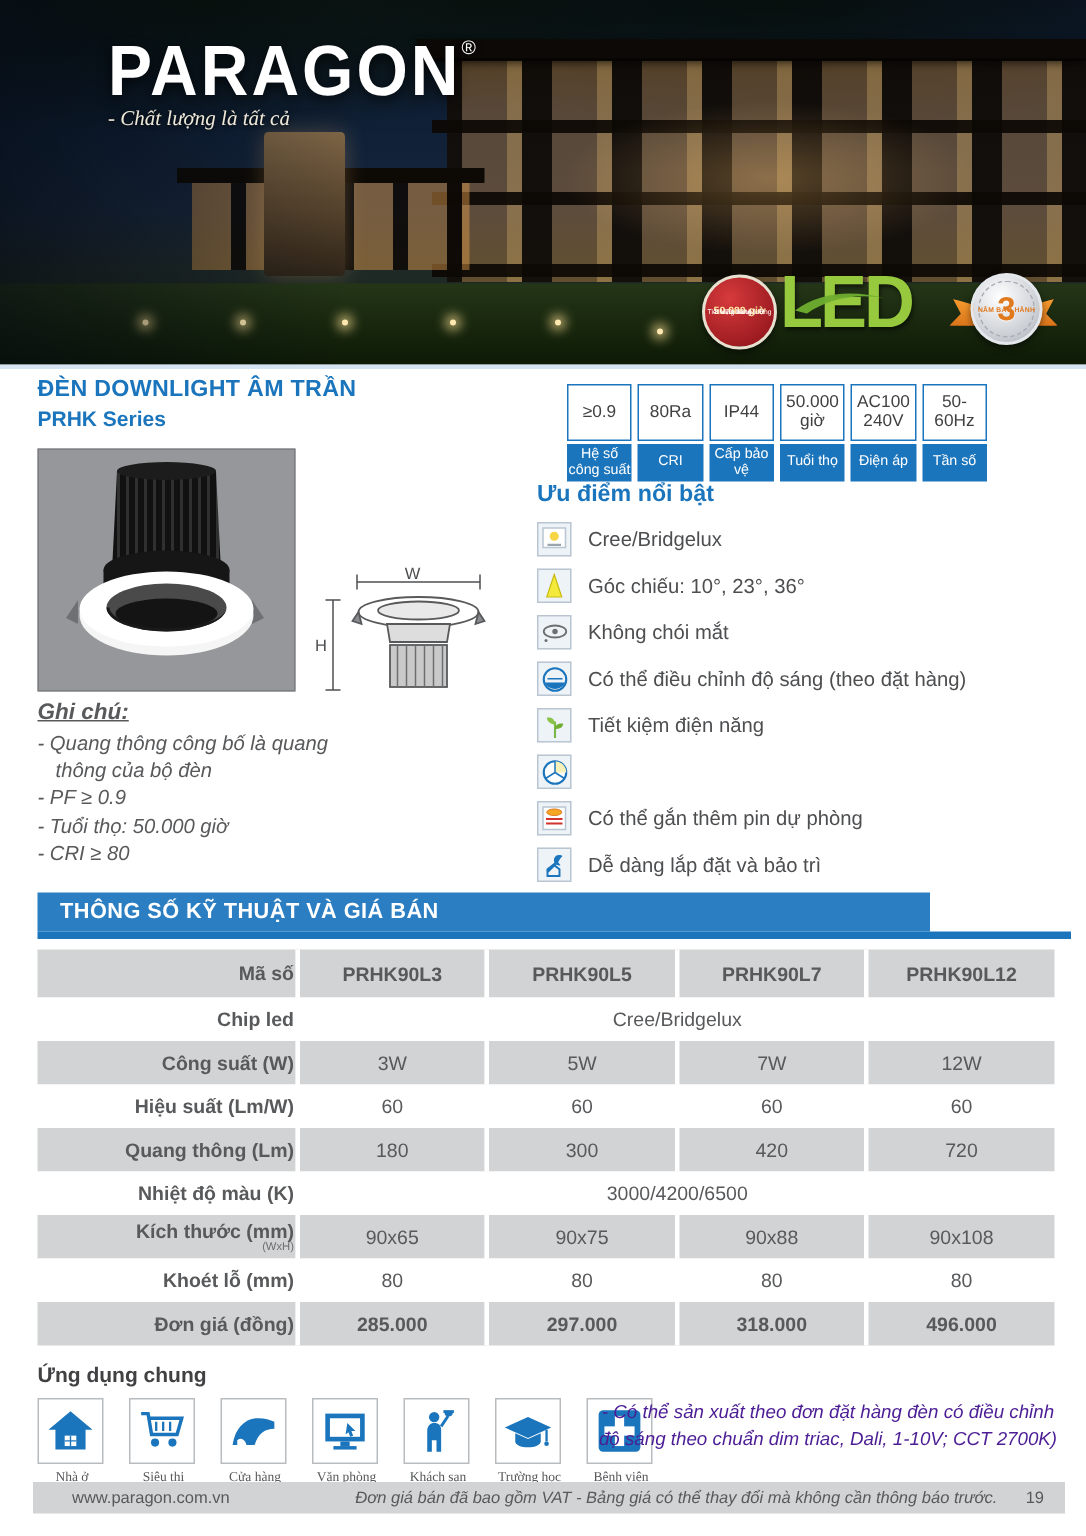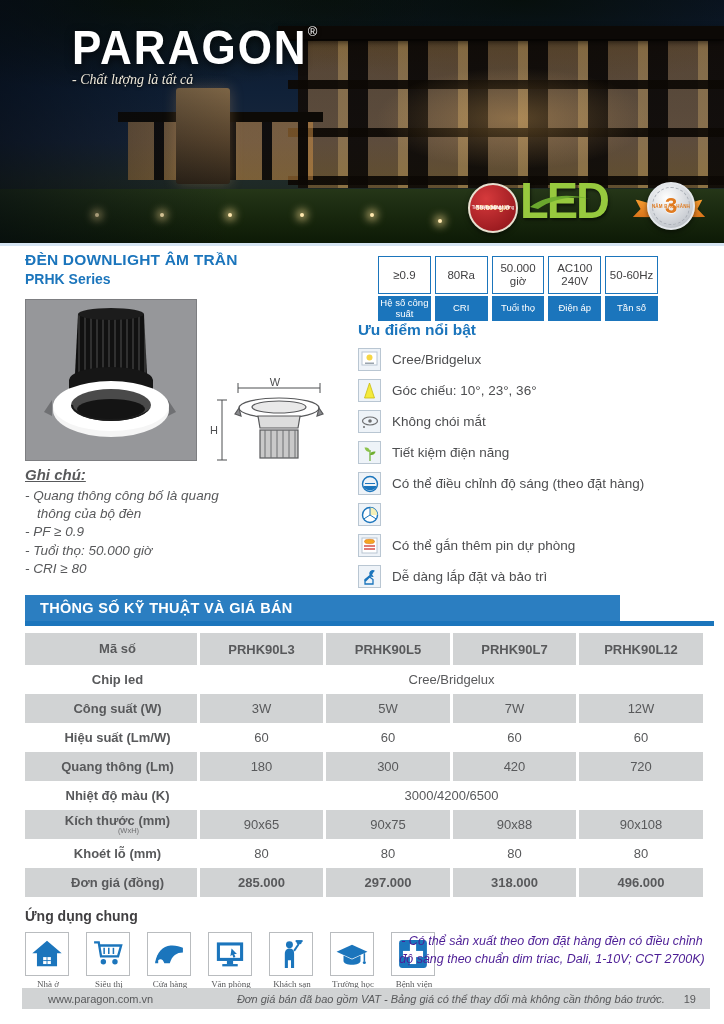--- a/index.html
+++ b/index.html
@@ -94,21 +94,21 @@
 
   
   .section-bar{position:absolute;left:25px;top:595px;width:580px;height:26px;background:#2b7ec1;
      color:#fff;font-weight:bold;font-size:14.5px;display:flex;align-items:center;padding-left:15px;letter-spacing:.3px;}
   .section-underline{position:absolute;left:25px;top:621px;width:689px;height:5px;background:#1b75bc;}
 
   table.spec{position:absolute;left:25px;top:633px;width:678px;border-collapse:separate;border-spacing:0;table-layout:fixed;}
   table.spec td{height:29px;font-size:13px;color:#58595b;vertical-align:middle;box-sizing:border-box;}
   tr.gray td{background:#d1d3d4;}
   tr.white td{background:#ffffff;}
-  td.lbl{text-align:center;padding-left:14px;font-weight:bold;line-height:1.05;}
+  td.lbl{text-align:right;padding-left:14px;font-weight:bold;line-height:1.05;}
   td.val{text-align:center;border-left:3px solid #fff;}
   td.code{color:#1b75bc;font-weight:bold;font-size:13.5px;}
   td.price{color:#1b75bc;font-weight:bold;font-size:13.5px;}
   tr.first td{height:32px;}
   .sublbl{display:block;font-weight:normal;font-size:7.5px;color:#6d6e70;margin-top:-1px;padding-left:22px;}
 
   
   .applications{position:absolute;left:25px;top:908px;}
   .app-heading{font-size:14px;font-weight:bold;color:#414042;}
   .app-row{display:flex;gap:15px;margin-top:8px;font-family:Liberation Serif, serif;}
@@ -248,20 +248,24 @@
   <div class="spec-badges">
     <div class="badge">
       <div class="badge-value">≥0.9</div>
       <div class="badge-label">Hệ số công suất</div>
     </div>
     <div class="badge">
       <div class="badge-value">80Ra</div>
       <div class="badge-label">CRI</div>
     </div>
     <div class="badge">
+      <div class="badge-value">IP44</div>
+      <div class="badge-label">Cấp bảo vệ</div>
+    </div>
+    <div class="badge">
       <div class="badge-value">50.000 giờ</div>
       <div class="badge-label">Tuổi thọ</div>
     </div>
     <div class="badge">
       <div class="badge-value">AC100 240V</div>
       <div class="badge-label">Điện áp</div>
     </div>
     <div class="badge">
       <div class="badge-value">50-60Hz</div>
       <div class="badge-label">Tần số</div>
@@ -297,38 +301,38 @@
             <ellipse cx="9" cy="6" rx="7.5" ry="4" fill="none" stroke="#6d6e70" stroke-width="1.2"></ellipse>
             <circle cx="9" cy="6" r="1.8" fill="#6d6e70"></circle>
             <circle cx="3" cy="12" r="1" fill="#6d6e70"></circle>
           </svg>
       </span>
       <span class="feature-text">Không chói mắt</span>
     </div>
 
     <div class="feature-row">
       <span class="feature-icon">
+        <svg width="18" height="18" viewBox="0 0 18 18">
+            <circle cx="9" cy="9" r="7.5" fill="none" stroke="#1b75bc" stroke-width="1.4"></circle>
+            <path d="M2.2,11 A7.5,7.5 0 0,0 15.8,11 Z" fill="#1b75bc"></path>
+            <line x1="4" y1="8.5" x2="14" y2="8.5" stroke="#1b75bc" stroke-width="1"></line>
+          </svg>
+      </span>
+      <span class="feature-text">Có thể điều chỉnh độ sáng (theo đặt hàng)</span>
+    </div>
+
+    <div class="feature-row">
+      <span class="feature-icon">
         <svg width="14" height="18" viewBox="0 0 14 18">
             <path d="M7,17 L7,6" stroke="#7ab648" stroke-width="1.4" fill="none"></path>
             <path d="M7,8 C7,4 4,3 1.5,3.5 C2,6.5 4.5,8 7,8 Z" fill="#8bc34a"></path>
             <path d="M7,11 C7,8 10,7 12.5,7.5 C12,10.5 9.5,11 7,11 Z" fill="#6fae2f"></path>
           </svg>
       </span>
       <span class="feature-text">Tiết kiệm điện năng</span>
-    </div>
-
-    <div class="feature-row">
-      <span class="feature-icon">
-        <svg width="18" height="18" viewBox="0 0 18 18">
-            <circle cx="9" cy="9" r="7.5" fill="none" stroke="#1b75bc" stroke-width="1.4"></circle>
-            <path d="M2.2,11 A7.5,7.5 0 0,0 15.8,11 Z" fill="#1b75bc"></path>
-            <line x1="4" y1="8.5" x2="14" y2="8.5" stroke="#1b75bc" stroke-width="1"></line>
-          </svg>
-      </span>
-      <span class="feature-text">Có thể điều chỉnh độ sáng (theo đặt hàng)</span>
     </div>
 
     <div class="feature-row">
       <span class="feature-icon">
         <svg width="18" height="18" viewBox="0 0 18 18">
             <circle cx="9" cy="9" r="7.5" fill="#ffffff" stroke="#1b75bc" stroke-width="1.4"></circle>
             <path d="M9,9 L9,1.5 A7.5,7.5 0 0,1 16.5,9 Z" fill="#f7f0b8"></path>
             <line x1="9" y1="9" x2="9" y2="1.5" stroke="#1b75bc" stroke-width="1"></line>
             <line x1="9" y1="9" x2="2.7" y2="13" stroke="#1b75bc" stroke-width="1"></line>
             <line x1="9" y1="9" x2="15.3" y2="13" stroke="#1b75bc" stroke-width="1"></line>

